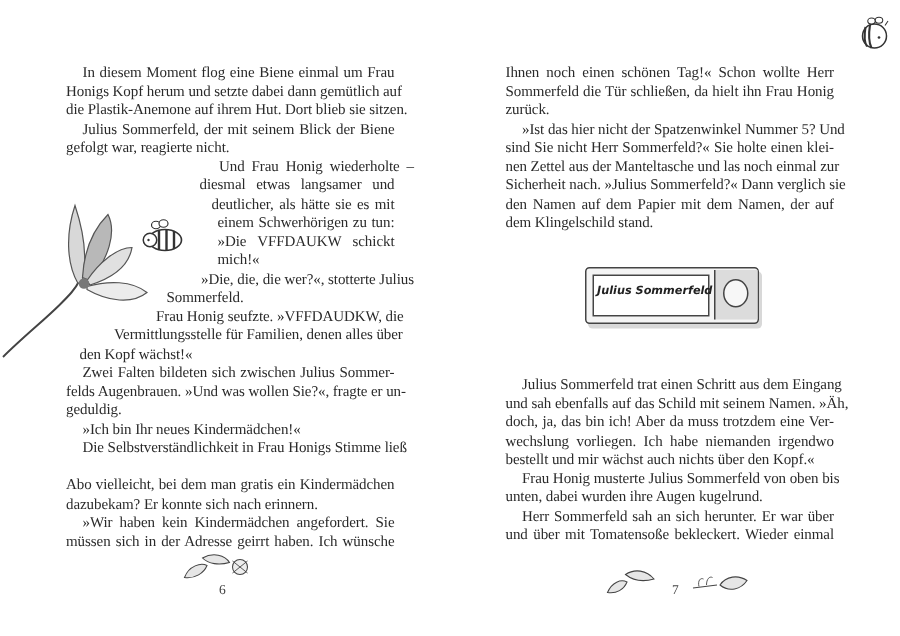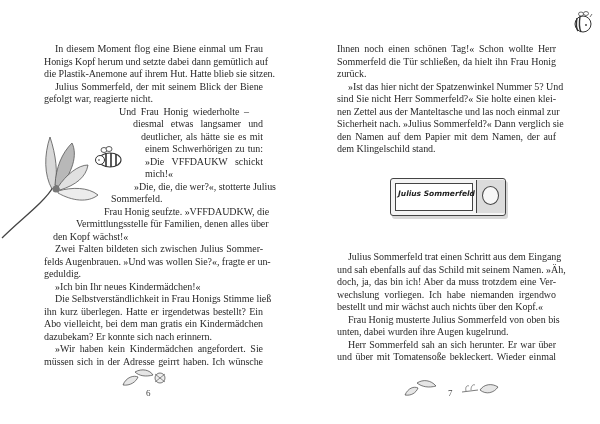--- a/index.html
+++ b/index.html
@@ -13,42 +13,41 @@
   .pnum { position:absolute; font-size:9px; color:#444; }
   .illus { position:absolute; }
 </style>
 </head>
 <body>
 
 <div class="page left">
 
   <div class="line j" style="left:55px;width:208px;top:43px;">In diesem Moment flog eine Biene einmal um Frau</div>
   <div class="line j" style="left:44px;width:219px;top:55.5px;">Honigs Kopf herum und setzte dabei dann gemütlich auf</div>
-  <div class="line j" style="left:44px;width:219px;top:68px;">die Plastik-Anemone auf ihrem Hut. Hatte blieb sie sitzen.</div>
+  <div class="line j" style="left:44px;width:219px;top:68px;">die Plastik-Anemone auf ihrem Hut. Dort blieb sie sitzen.</div>
   <div class="line j" style="left:55px;width:208px;top:80.5px;">Julius Sommerfeld, der mit seinem Blick der Biene</div>
   <div class="line" style="left:44px;top:93px;">gefolgt war, reagierte nicht.</div>
 
-  <div class="line j" style="left:119px;width:130px;top:105.5px;">Und Frau Honig wiederholte –</div>
+  <div class="line j" style="left:146px;width:130px;top:105.5px;">Und Frau Honig wiederholte –</div>
   <div class="line j" style="left:133px;width:130px;top:118px;">diesmal etwas langsamer und</div>
   <div class="line j" style="left:141px;width:122px;top:130.5px;">deutlicher, als hätte sie es mit</div>
   <div class="line j" style="left:145px;width:118px;top:143px;">einem Schwerhörigen zu tun:</div>
   <div class="line j" style="left:145px;width:118px;top:155.5px;">»Die VFFDAUKW schickt</div>
   <div class="line" style="left:145px;top:168px;">mich!«</div>
   <div class="line j" style="left:134px;width:129px;top:180.5px;">»Die, die, die wer?«, stotterte Julius</div>
   <div class="line" style="left:111px;top:193px;">Sommerfeld.</div>
   <div class="line j" style="left:104px;width:159px;top:205.5px;">Frau Honig seufzte. »VFFDAUDKW, die</div>
   <div class="line j" style="left:76px;width:187px;top:218px;">Vermittlungsstelle für Familien, denen alles über</div>
   <div class="line" style="left:53px;top:230.5px;">den Kopf wächst!«</div>
 
   <div class="line j" style="left:55px;width:208px;top:243px;">Zwei Falten bildeten sich zwischen Julius Sommer-</div>
   <div class="line j" style="left:44px;width:219px;top:255.5px;">felds Augenbrauen. »Und was wollen Sie?«, fragte er un-</div>
   <div class="line" style="left:44px;top:268px;">geduldig.</div>
   <div class="line" style="left:55px;top:280.5px;">»Ich bin Ihr neues Kindermädchen!«</div>
   <div class="line j" style="left:55px;width:208px;top:293px;">Die Selbstverständlichkeit in Frau Honigs Stimme ließ</div>
-  <div class="line j" style="left:44px;width:219px;top:305.5px;">ihn kurz überlegen. Hatte er irgendetwas bestellt? Ein</div>
   <div class="line j" style="left:44px;width:219px;top:318px;">Abo vielleicht, bei dem man gratis ein Kindermädchen</div>
   <div class="line" style="left:44px;top:330.5px;">dazubekam? Er konnte sich nach erinnern.</div>
   <div class="line j" style="left:55px;width:208px;top:343px;">»Wir haben kein Kindermädchen angefordert. Sie</div>
   <div class="line j" style="left:44px;width:219px;top:355.5px;">müssen sich in der Adresse geirrt haben. Ich wünsche</div>
 
   <svg class="illus" style="left:0;top:125px;" width="105" height="115" viewBox="0 0 105 115">
     <path d="M2 113 C 15 100, 30 88, 40 78 C 46 72, 50 68, 53 62" stroke="#444" stroke-width="1.3" fill="none"></path>
     <path d="M52 64 C 44 50, 44 30, 50 12 C 56 30, 58 48, 55 62 Z" fill="#d8d8d8" stroke="#555" stroke-width="0.8"></path>
     <path d="M55 60 C 56 42, 62 28, 72 18 C 78 30, 72 48, 60 62 Z" fill="#b8b8b8" stroke="#555" stroke-width="0.8"></path>
     <path d="M58 62 C 66 50, 78 40, 88 40 C 86 52, 76 60, 60 65 Z" fill="#e0e0e0" stroke="#555" stroke-width="0.8"></path>

